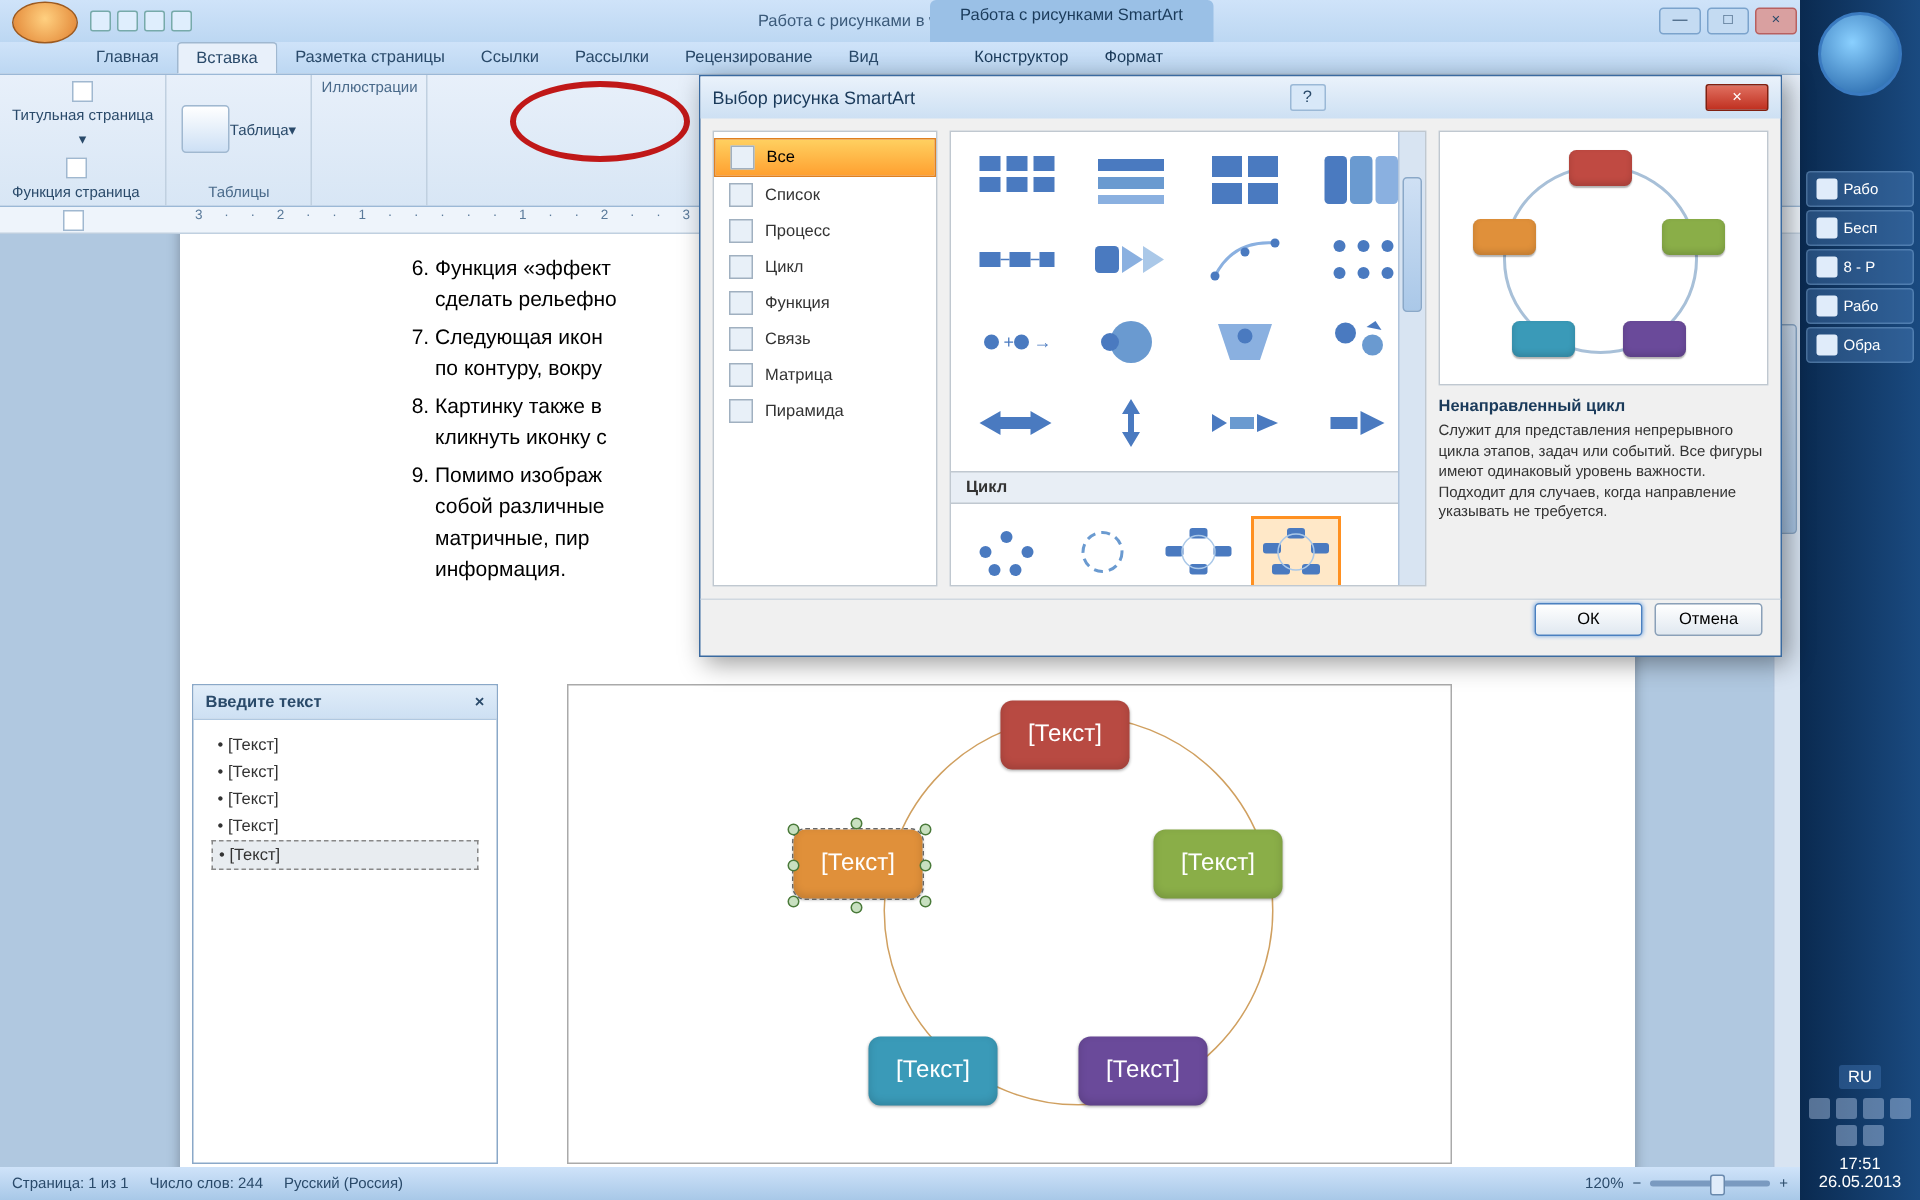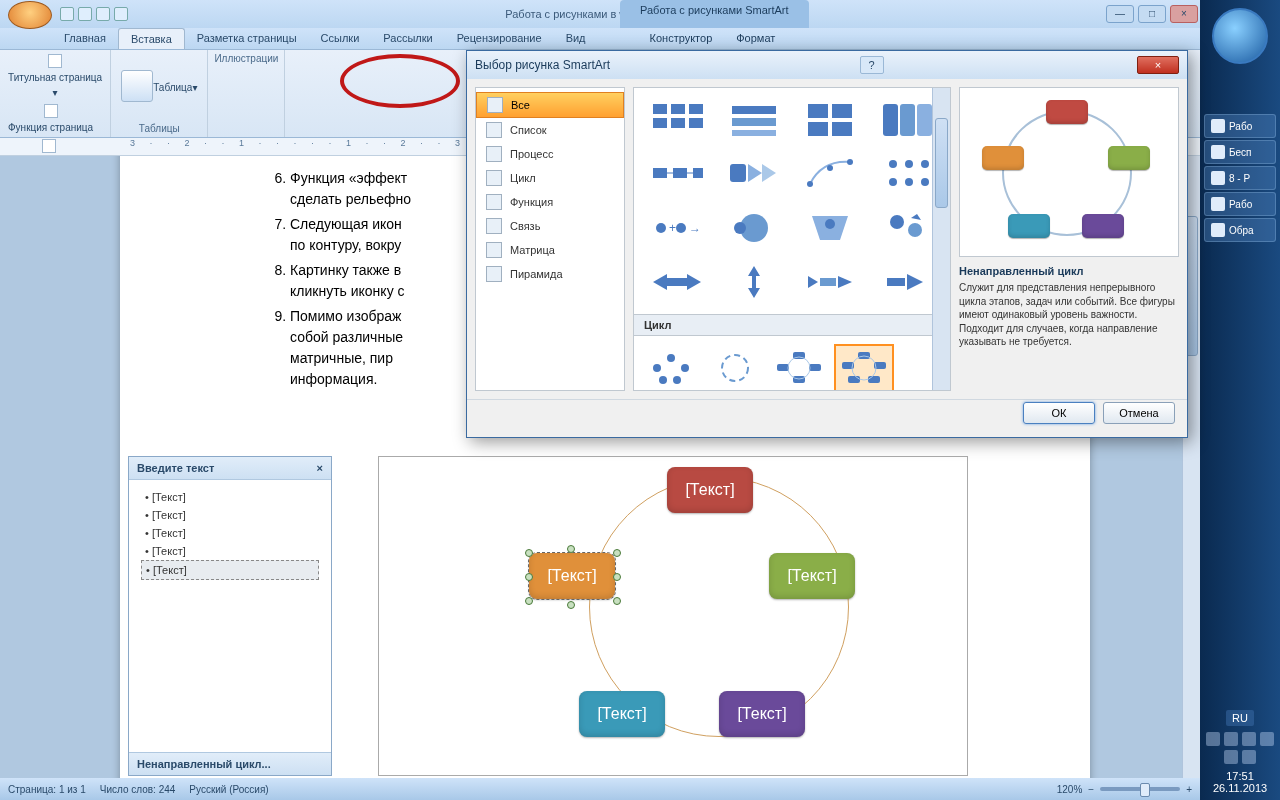--- a/index.html
+++ b/index.html
@@ -175,21 +175,20 @@
         <span>Введите текст</span>
         <span style="cursor:pointer">×</span>
       </div>
     <ul>
       <li>[Текст]</li>
       <li>[Текст]</li>
       <li>[Текст]</li>
       <li>[Текст]</li>
       <li class="sel">[Текст]</li>
     </ul>
-    <div class="text-pane-ftr">Ненаправленный цикл...</div>
   </div>
 
   <div class="smartart-canvas">
     <div class="cycle-ring"></div>
     <div class="cycle-node" style="left:288px;top:10px;background:#b84a42">[Текст]</div>
     <div class="cycle-node" style="left:390px;top:96px;background:#8aae48">[Текст]</div>
     <div class="cycle-node" style="left:340px;top:234px;background:#6a4a9a">[Текст]</div>
     <div class="cycle-node" style="left:200px;top:234px;background:#3a9ab8">[Текст]</div>
     <div class="cycle-node node-sel" style="left:150px;top:96px;background:#e0903a">[Текст]</div>
     <div class="sel-handle" style="left:146px;top:92px"></div>
@@ -461,15 +460,15 @@
     <div class="lang">RU</div>
     <div class="tray-icons">
         <span></span>
         <span></span>
         <span></span>
         <span></span>
         <span></span>
         <span></span>
       </div>
     <div>17:51</div>
-    <div>26.11.2013</div>
+    <div>26.05.2013</div>
   </div>
 </div>
 
 </body></html>

